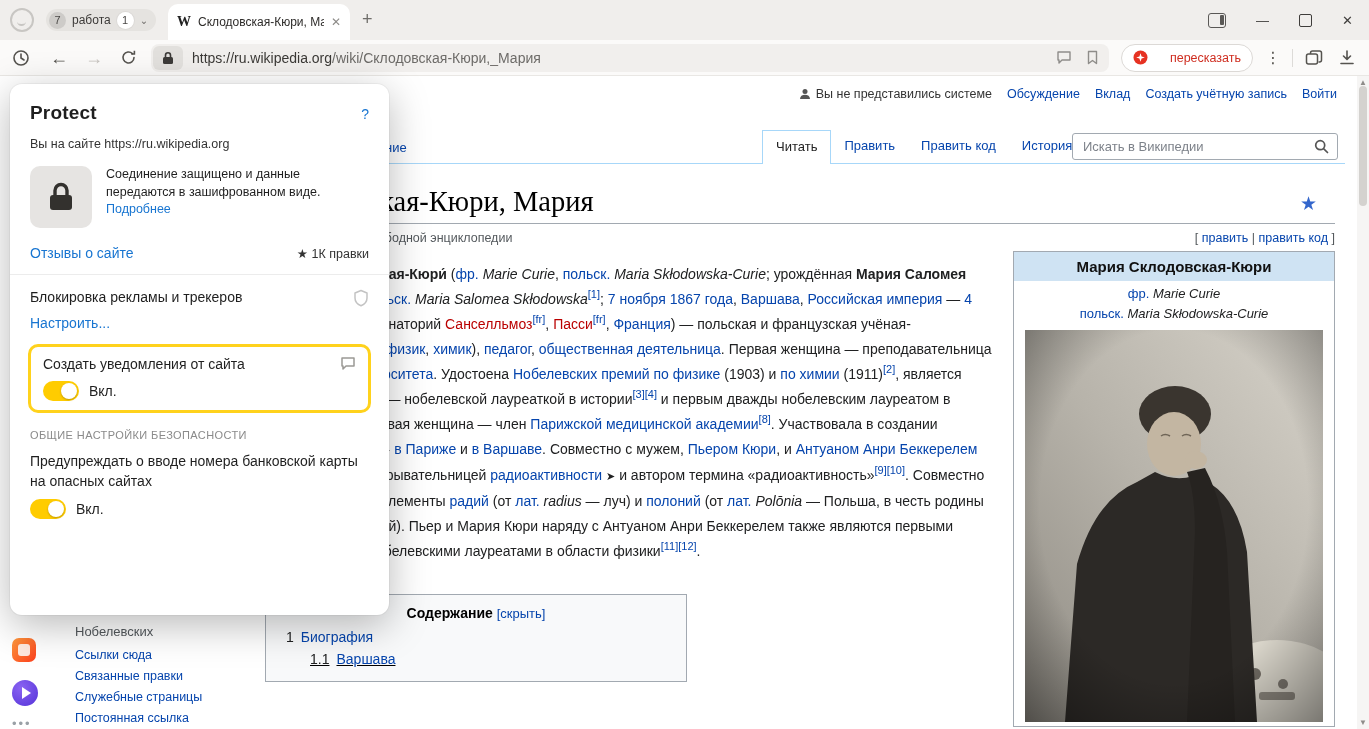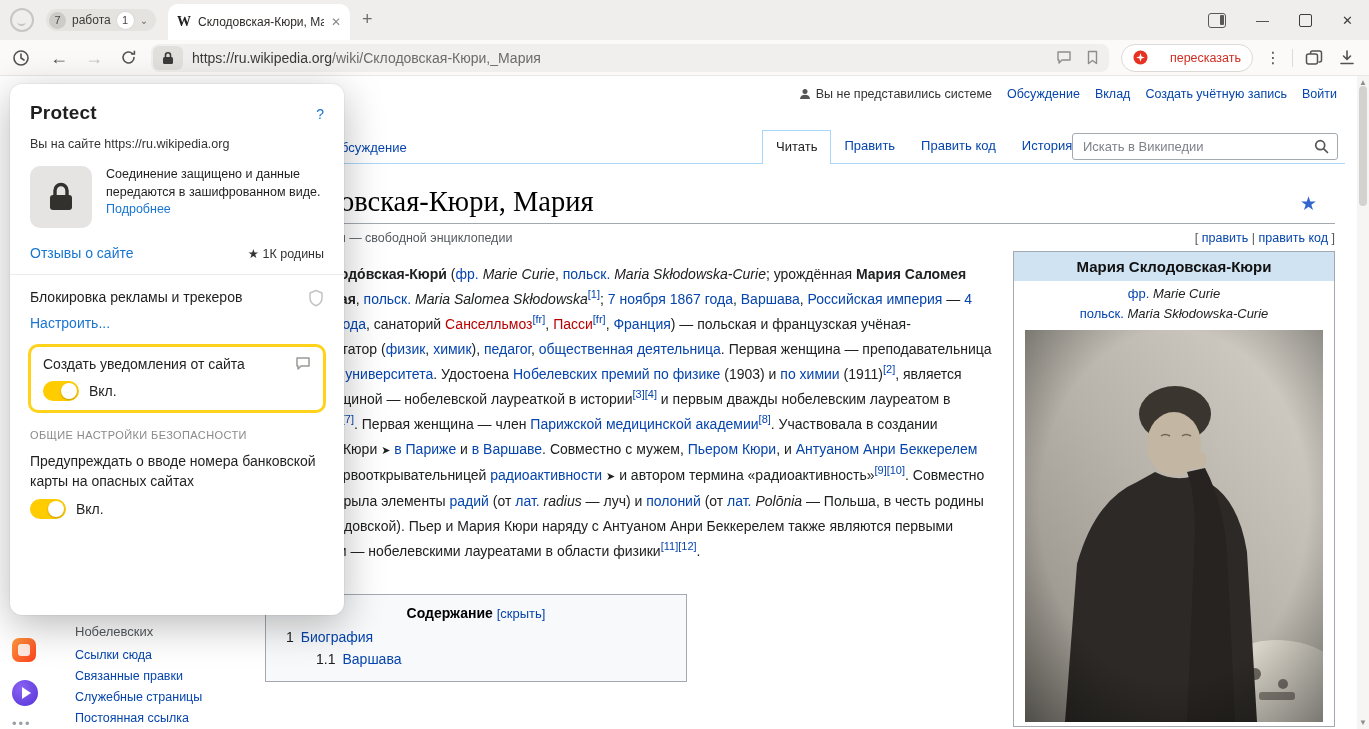--- a/index.html
+++ b/index.html
@@ -78,32 +78,32 @@
   .seg-i{font-style:italic;}
   .seg-l{color:#0645ad;}
   .seg-rl{color:#ba0000;}
   .seg-arrow{color:#202122;font-size:11px;}
   sup.ref{color:#0645ad;font-size:11px;line-height:0;}
   .toc{display:inline-block;border:1px solid #a2a9b1;background:#f8f9fa;padding:10px 20px 14px 20px;margin-top:16px;min-width:380px;font-size:14px;}
   .toc .toc-title{text-align:center;font-weight:bold;margin-bottom:8px;}
   .toc .toc-hide{font-weight:normal;color:#0645ad;font-size:13px;}
   .toc-item{margin-top:6px;}
   .toc-item .n{color:#202122;margin-right:7px;}
-  .toc-sub{margin-left:30px;}
+  .toc-sub{margin-left:24px;text-decoration:underline;}
 
   .wikisidebar{position:absolute;left:75px;top:548px;font-size:12.5px;}
   .wikisidebar .sb-head{color:#54595d;margin-bottom:9px;font-size:13px;}
   .wikisidebar a{display:block;margin-bottom:7px;}
 
   .scrollbar{position:absolute;right:0;top:0;bottom:0;width:12px;background:#f6f5f4;}
   .scroll-thumb{position:absolute;right:2px;top:10px;width:8px;height:120px;background:#d4d2cf;border-radius:4px;}
   .scroll-arrow{position:absolute;right:2px;color:#8f8d8a;font-size:8px;}
 
   
-  .protect{position:absolute;left:10px;top:84px;width:334px;height:531px;background:#fff;border-radius:12px;box-shadow:0 10px 40px rgba(0,0,0,.28),0 0 0 1px rgba(0,0,0,.04);z-index:100;padding:18px 20px;box-sizing:border-box;font-size:14px;color:#1f1f1f;}
+  .protect{position:absolute;left:10px;top:84px;width:379px;height:531px;background:#fff;border-radius:12px;box-shadow:0 10px 40px rgba(0,0,0,.28),0 0 0 1px rgba(0,0,0,.04);z-index:100;padding:18px 20px;box-sizing:border-box;font-size:14px;color:#1f1f1f;}
   .p-head{display:flex;justify-content:space-between;align-items:baseline;margin-bottom:13px;}
   .p-title{font-size:19px;font-weight:bold;letter-spacing:.2px;}
   .p-help{color:#2b7de9;font-size:14px;}
   .p-site{font-size:12.5px;color:#333;margin-bottom:15px;}
   .p-secure{display:flex;gap:14px;margin-bottom:17px;}
   .p-lockbox{width:62px;height:62px;border-radius:10px;background:#e6e4e2;display:flex;align-items:center;justify-content:center;flex:none;}
   .p-securetext{font-size:12.5px;line-height:1.4;color:#1f1f1f;}
   .p-link{color:#1875d1;text-decoration:none;}
   .p-reviews{display:flex;justify-content:space-between;align-items:center;margin-bottom:13px;}
   .p-revcount{font-size:12.5px;color:#333;}
@@ -331,21 +331,21 @@
             <path d="M7 13V8.5a6 6 0 0 1 12 0V13" fill="none" stroke="#33312e" stroke-width="3.4"></path>
           </svg>
       </div>
       <div class="p-securetext">
         <span>Соединение защищено и данные передаются в зашифрованном виде.</span><br>
         <a class="p-link">Подробнее</a>
       </div>
     </div>
     <div class="p-reviews">
       <a class="p-link">Отзывы о сайте</a>
-      <span class="p-revcount"><span>★</span> <span>1К родины</span></span>
+      <span class="p-revcount"><span>★</span> <span>1К правки</span></span>
     </div>
     <div class="p-divider"></div>
     <div class="p-row">
       <span>Блокировка рекламы и трекеров</span>
       <svg width="16" height="18" viewBox="0 0 16 18">
           <path d="M8 1.5l6 2.5v5c0 3.6-2.5 6.3-6 7.8-3.5-1.5-6-4.2-6-7.8v-5z" fill="none" stroke="#c3c3c3" stroke-width="1.5" stroke-linejoin="round"></path>
         </svg>
     </div>
     <a class="p-link p-configure">Настроить...</a>
     <div class="p-notif">

